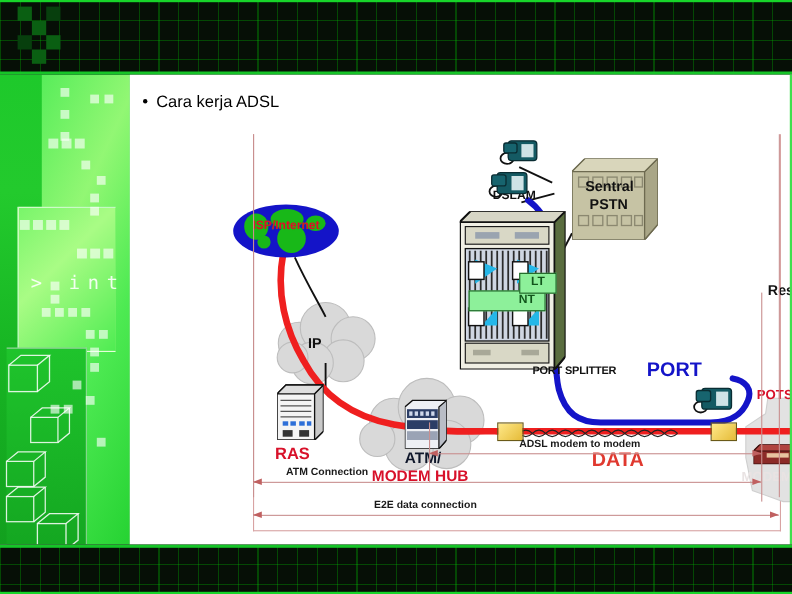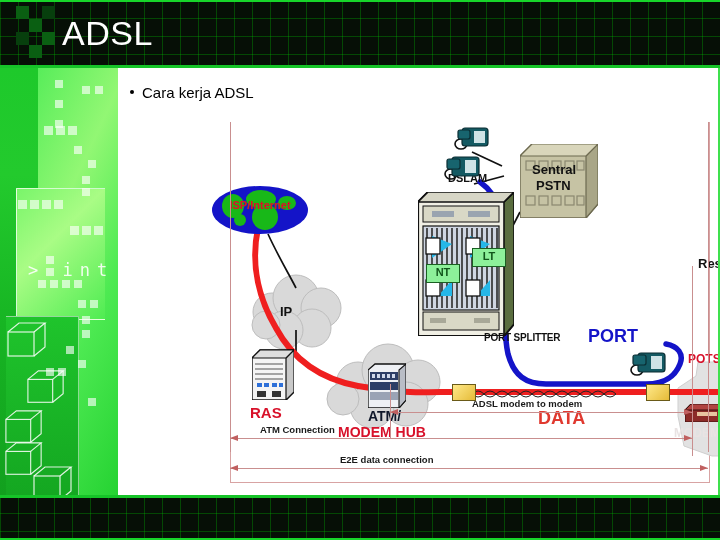--- a/index.html
+++ b/index.html
@@ -24,21 +24,21 @@
     background:linear-gradient(to bottom,#1ec92b 0%,#23ca2d 25%,#17b523 60%,#12a01e 100%);}
   .lb-lite{position:absolute;left:38px;top:0;width:80px;height:427px;
     background:linear-gradient(115deg,#5df05e 0%,#9cfb7a 32%,#52ee56 62%,#27d734 100%);opacity:.92;}
   .lb-panel{position:absolute;left:16px;top:120px;width:88px;height:130px;
     background:linear-gradient(135deg,#79f56a 0%,#a9fc85 40%,#4fec52 100%);
     border-left:1px solid rgba(255,255,255,.75);border-top:1px solid rgba(255,255,255,.7);
     border-bottom:1px solid rgba(255,255,255,.7);}
   .lb-panel2{position:absolute;left:6px;top:248px;width:72px;height:178px;
     background:linear-gradient(to bottom,#1fc42c,#14a721);
     border-top:1px solid rgba(255,255,255,.55);border-right:1px solid rgba(255,255,255,.5);}
-  .lb-text{position:absolute;left:28px;top:192px;color:rgba(255,255,255,.88);
+  .lb-text{position:absolute;left:28px;top:180px;color:rgba(255,255,255,.88);
     font-family:"DejaVu Sans Mono",monospace;font-size:17px;letter-spacing:7px;white-space:nowrap;}
   .sq{position:absolute;background:rgba(255,255,255,.62);}
   .cube{position:absolute;width:0;height:0;}
 
   
   .content{position:absolute;left:118px;top:68px;width:602px;height:494px;background:#fff;}
   .bullet{position:absolute;left:0px;top:16px;width:560px;}
   .bullet .dot{position:absolute;left:12px;top:6px;width:4px;height:4px;border-radius:50%;background:#000;}
   .bullet .btxt{position:absolute;left:24px;top:0px;font-size:15px;color:#000;}
 
@@ -91,21 +91,20 @@
     <div class="diag">
       <i style="left:16px;top:6px;"></i>
       <i style="left:29px;top:19px;"></i>
       <i style="left:42px;top:32px;"></i>
       <i style="left:29px;top:45px;"></i>
       <i style="left:16px;top:32px;background:#073f0d;"></i>
       <i style="left:42px;top:6px;background:#073f0d;"></i>
     </div>
     <div class="topline"></div>
     <div class="botline"></div>
-    <div class="title">ADSL</div>
   </div>
 
   <div class="leftband">
     <div class="lb-lite"></div>
     <div class="lb-panel"></div>
     <div class="lb-panel2"></div>
 
     <span class="sq" style="left:55px;top:12px;width:8px;height:8px;"></span>
     <span class="sq" style="left:55px;top:32px;width:8px;height:8px;"></span>
     <span class="sq" style="left:55px;top:52px;width:8px;height:8px;"></span>
@@ -335,21 +334,21 @@
           <polygon points="58,104 72,88 72,104" fill="#25b7e8"></polygon>
           <rect x="8" y="46" width="14" height="16" fill="#fff" stroke="#111" stroke-width="1.3"></rect>
           <rect x="48" y="46" width="14" height="16" fill="#fff" stroke="#111" stroke-width="1.3"></rect>
           <rect x="8" y="88" width="14" height="16" fill="#fff" stroke="#111" stroke-width="1.3"></rect>
           <rect x="48" y="88" width="14" height="16" fill="#fff" stroke="#111" stroke-width="1.3"></rect>
           <rect x="5" y="120" width="76" height="18" fill="#d9d8c6" stroke="#111" stroke-width="1"></rect>
           <rect x="12" y="126" width="16" height="5" fill="#a8a898"></rect>
           <rect x="56" y="126" width="16" height="5" fill="#a8a898"></rect>
         </svg>
       </div>
-      <div class="ntlt" style="left:326px;top:148px;width:32px;">NT</div>
+      <div class="ntlt" style="left:326px;top:148px;width:32px;padding-left:36px;">NT</div>
       <div class="ntlt" style="left:372px;top:132px;width:32px;">LT</div>
 
       <svg style="position:absolute;left:352px;top:4px;width:40px;height:34px;" viewBox="0 0 40 34">
         <ellipse cx="9" cy="24" rx="6" ry="5" fill="none" stroke="#111" stroke-width="1.6"></ellipse>
         <rect x="10" y="8" width="26" height="18" rx="3" fill="#145a63" stroke="#0a2d33" stroke-width="1.2"></rect>
         <rect x="6" y="10" width="12" height="9" rx="2" fill="#17646e" stroke="#0a2d33" stroke-width="1.2"></rect>
         <rect x="22" y="11" width="11" height="12" fill="#cfe3e6"></rect>
       </svg>
       <svg style="position:absolute;left:342px;top:32px;width:42px;height:36px;" viewBox="0 0 42 36">
         <ellipse cx="9" cy="26" rx="6" ry="5" fill="none" stroke="#111" stroke-width="1.6"></ellipse>

